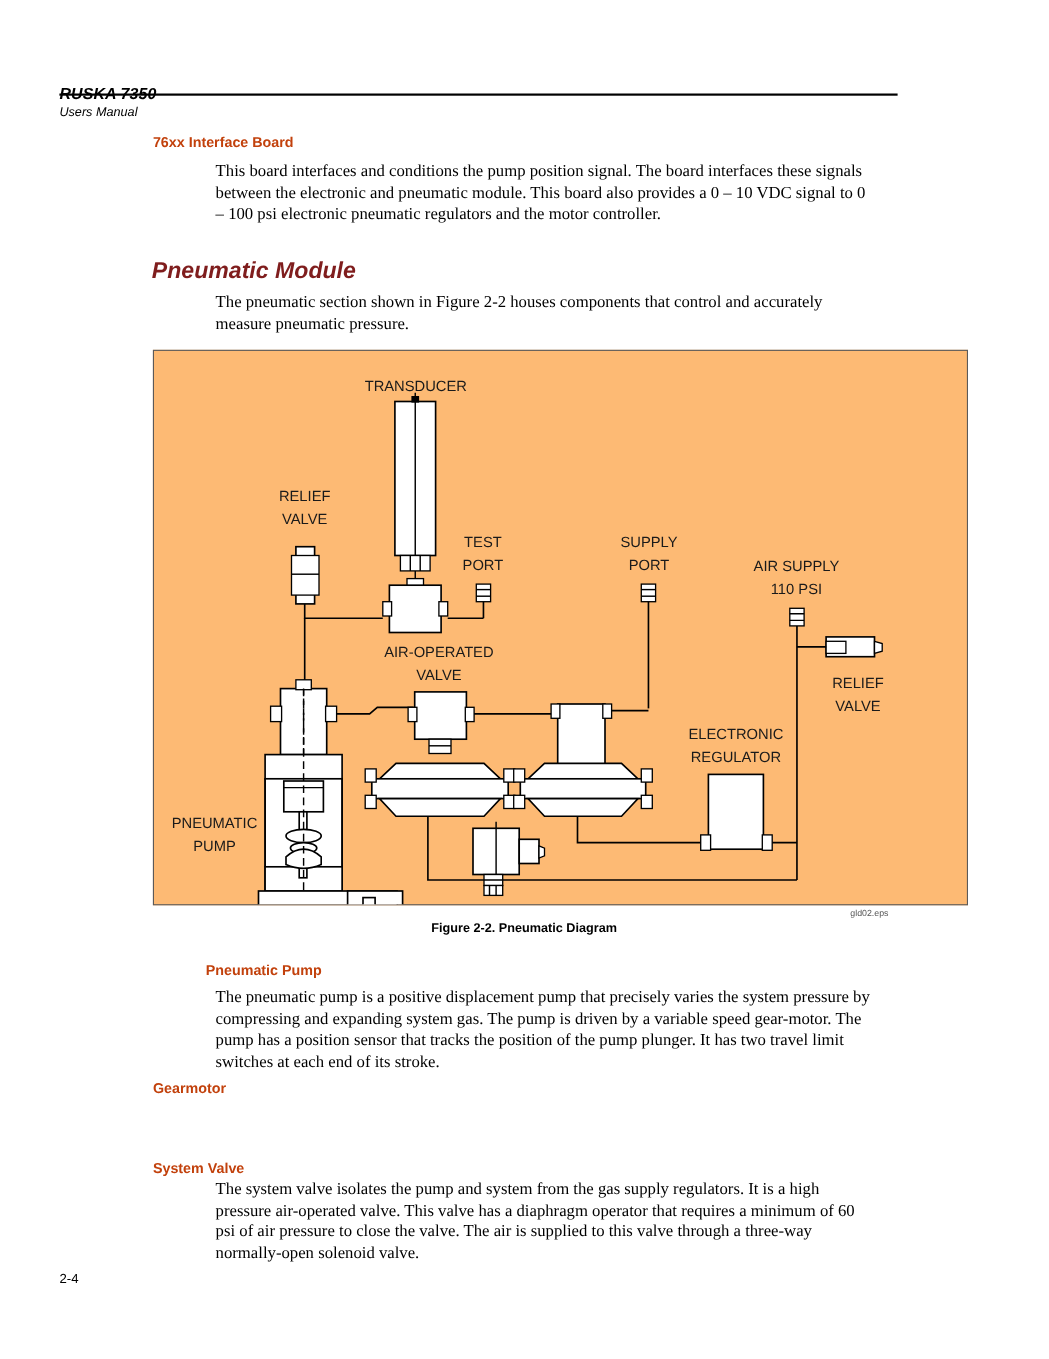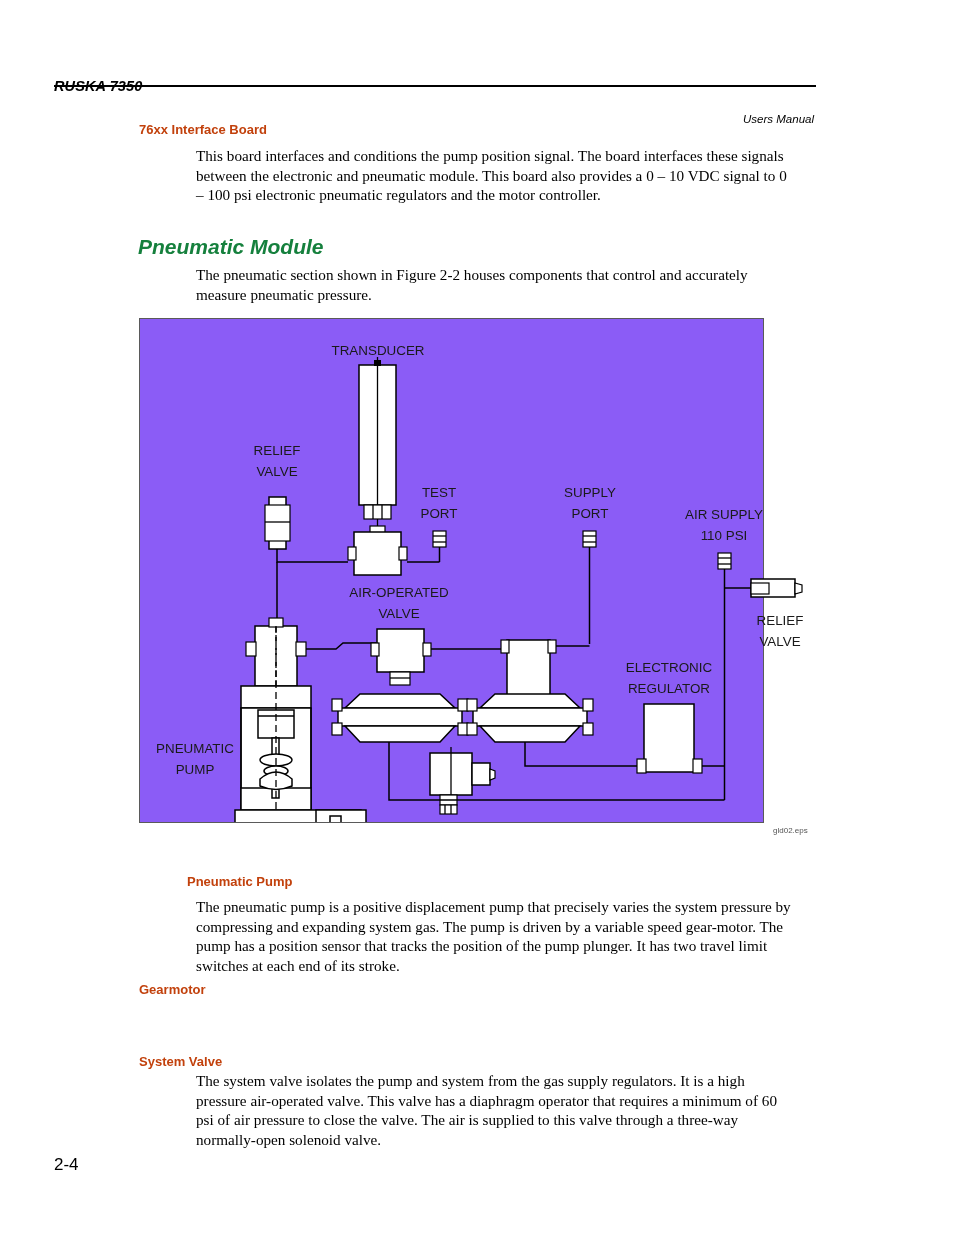--- a/index.html
+++ b/index.html
@@ -6,44 +6,44 @@
   body{width:954px;height:1235px;position:relative;
        font-family:"Liberation Serif", serif;color:#000;}
 
   .page{position:absolute;inset:0;}
 
   
   .hdr{position:absolute;left:54px;top:38px;width:760px;}
   .hdr-title{font-family:"Liberation Sans", sans-serif;font-weight:bold;
              font-style:italic;font-size:14.5px;letter-spacing:.1px;margin-top:40px;}
   .hdr-sub{font-family:"Liberation Sans", sans-serif;font-style:italic;
-           font-size:11.5px;margin-top:19px;text-align:right;}
+           font-size:11.5px;margin-top:2px;}
   .hdr-rule{position:absolute;left:54px;top:85px;width:762px;height:2px;background:#000;}
 
   
   .h3{position:absolute;font-family:"Liberation Sans", sans-serif;
       font-weight:bold;font-size:13px;color:#c2410c;}
   .h2{position:absolute;font-family:"Liberation Sans", sans-serif;
-      font-weight:bold;font-style:italic;font-size:21px;color:#15803d;}
+      font-weight:bold;font-style:italic;font-size:21px;color:#7f1d1d;}
 
   .para{position:absolute;left:196px;width:600px;font-size:15.2px;
         line-height:19.6px;text-align:left;}
 
   
-  .figbox{position:absolute;left:139px;top:318px;width:625px;height:505px;
-          border:1px solid #5a5a5a;box-sizing:border-box;background:#8b5cf6;}
+  .figbox{position:absolute;left:139px;top:318px;width:741px;height:505px;
+          border:1px solid #5a5a5a;box-sizing:border-box;background:#fdba74;}
   .figbox svg{display:block;}
   .eps{position:absolute;left:773px;top:826px;font-family:"Liberation Sans", sans-serif;
        font-size:8px;color:#555;}
   .figcap{position:absolute;left:139px;top:838px;width:675px;text-align:center;
           font-family:"Liberation Sans", sans-serif;font-weight:bold;font-size:11.5px;}
 
   
   .pagenum{position:absolute;left:54px;top:1155px;
-           font-family:"Liberation Sans", sans-serif;font-size:17px;}
+           font-family:"Liberation Sans", sans-serif;font-size:12px;}
 
   text.lbl{font-family:"Liberation Sans", sans-serif;font-size:13.4px;fill:#1a1a1a;}
   .ln{stroke:#000;stroke-width:1.5;fill:none;}
   .ln2{stroke:#000;stroke-width:1.3;fill:none;}
   .fillw{fill:#fff;stroke:#000;stroke-width:1.5;}
   .fillw2{fill:#fff;stroke:#000;stroke-width:1.2;}
 </style>
 </head>
 <body>
 
@@ -246,20 +246,21 @@
         <rect class="fillw2" x="320" y="588" width="20" height="9"></rect>
       </g>
       <text class="lbl" x="359" y="535">VARIABLE</text>
       <text class="lbl" x="359" y="556">SPEED</text>
       <text class="lbl" x="359" y="577">GEARMOTOR</text>
 
     </svg>
   </div>
 
   <div class="eps">gld02.eps</div>
+  <div class="figcap">Figure 2-2. Pneumatic Diagram</div>
 
   <div class="h3" style="left:139px;top:874px;margin-left:48px;">Pneumatic Pump</div>
   <div class="para" style="top:897px;">The pneumatic pump is a positive displacement pump that precisely varies the system pressure by compressing and expanding system gas. The pump is driven by a variable speed gear-motor. The pump has a position sensor that tracks the position of the pump plunger. It has two travel limit switches at each end of its stroke.</div>
 
   <div class="h3" style="left:139px;top:982px;">Gearmotor</div>
 
   <div class="h3" style="left:139px;top:1054px;">System Valve</div>
   <div class="para" style="top:1071px;">The system valve isolates the pump and system from the gas supply regulators. It is a high pressure air-operated valve. This valve has a diaphragm operator that requires a minimum of 60 psi of air pressure to close the valve. The air is supplied to this valve through a three-way normally-open solenoid valve.</div>
 
   <div class="pagenum">2-4</div>

